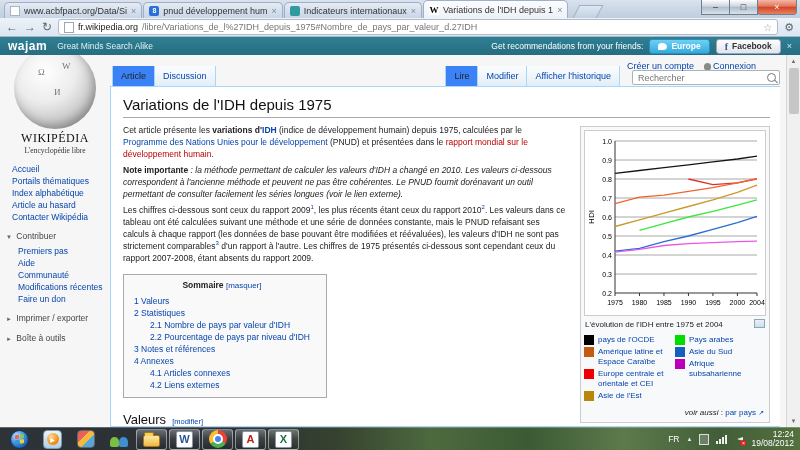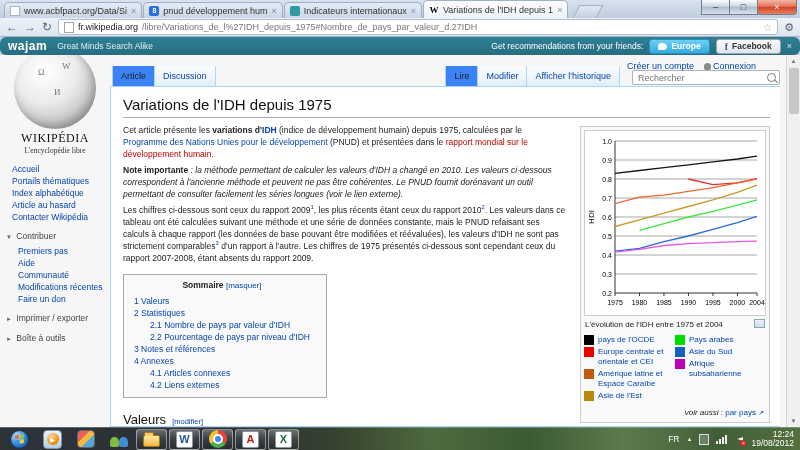--- a/index.html
+++ b/index.html
@@ -23,21 +23,21 @@
 
   #toolbar{position:absolute;left:0;top:18px;width:800px;height:19px;background:linear-gradient(#edf2f8,#dce6f1);border-bottom:1px solid #a9b6c6;display:flex;align-items:center;gap:6px;padding:0 6px;box-sizing:border-box;}
   .navbtn{color:#5a6775;font-size:12px;line-height:12px;}
   #addressbar{flex:1;height:14px;background:#fff;border:1px solid #b2bcc8;border-radius:3px;display:flex;align-items:center;padding:0 5px;gap:4px;font-size:9px;overflow:hidden;white-space:nowrap;}
   #addressbar .doc{width:8px;height:9px;background:#fff;border:1px solid #9aa7b5;flex:none;}
   .url-host{color:#1a1a1a;}
   .url-path{color:#777;overflow:hidden;text-overflow:ellipsis;}
   #addr-star{margin-left:auto;color:#98a4b2;font-size:10px;flex:none;}
   #wrench{color:#5a6775;font-size:11px;}
 
-  #wajam{position:absolute;left:0;top:37px;width:800px;height:18px;background:linear-gradient(#2f8094,#266d80);display:flex;align-items:center;color:#fff;padding:0 8px;box-sizing:border-box;gap:10px;border-radius:6px;}
+  #wajam{position:absolute;left:0;top:37px;width:800px;height:18px;background:linear-gradient(#2f8094,#266d80);display:flex;align-items:center;color:#fff;padding:0 8px;box-sizing:border-box;gap:10px;}
   #wajam-logo{font-weight:bold;font-size:12px;letter-spacing:.5px;}
   #wajam-tag{font-size:8.5px;color:#dff0f4;}
   #wajam-right{margin-left:auto;display:flex;align-items:center;gap:6px;font-size:8.5px;}
   .wj-btn{height:13px;display:flex;align-items:center;gap:4px;padding:0 8px;border-radius:3px;font-size:8.5px;font-weight:bold;}
   .wj-twitter{background:linear-gradient(#6fd0f5,#35aade);color:#fff;border:1px solid #2b8fc0;}
   .wj-fb{background:linear-gradient(#fdfdfd,#dfe5ee);color:#333;border:1px solid #9aa6b8;}
   .bird{width:9px;height:7px;background:#fff;border-radius:50% 60% 50% 10%;position:relative;}
   .fbf{color:#3b5998;font-family:"Liberation Serif",serif;font-weight:bold;font-size:10px;}
   #wajam-close{color:#cfe6ec;font-size:9px;}
 
@@ -304,26 +304,26 @@
           <span>L'évolution de l'IDH entre 1975 et 2004</span>
           <span class="enlarge"></span>
         </div>
         <div id="legend">
           <div class="legcol" id="legcol-l">
               <div class="legitem">
                 <span class="swatch" style="background: rgb(0, 0, 0);"></span>
                 <span class="leglabel">pays de l'OCDE</span>
               </div>
               <div class="legitem">
+                <span class="swatch" style="background: rgb(197, 90, 17);"></span>
+                <span class="leglabel">Amérique latine et Espace Caraïbe</span>
+              </div>
+              <div class="legitem">
                 <span class="swatch" style="background: rgb(238, 0, 0);"></span>
                 <span class="leglabel">Europe centrale et orientale et CEI</span>
-              </div>
-              <div class="legitem">
-                <span class="swatch" style="background: rgb(197, 90, 17);"></span>
-                <span class="leglabel">Amérique latine et Espace Caraïbe</span>
               </div>
               <div class="legitem">
                 <span class="swatch" style="background: rgb(184, 134, 11);"></span>
                 <span class="leglabel">Asie de l'Est</span>
               </div>
             </div>
           <div class="legcol" id="legcol-r">
               <div class="legitem">
                 <span class="swatch" style="background: rgb(0, 221, 0);"></span>
                 <span class="leglabel">Pays arabes</span>

